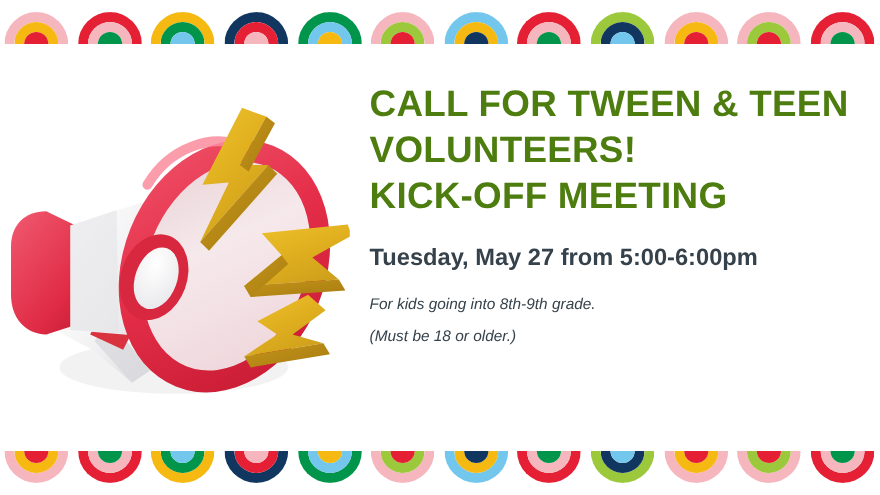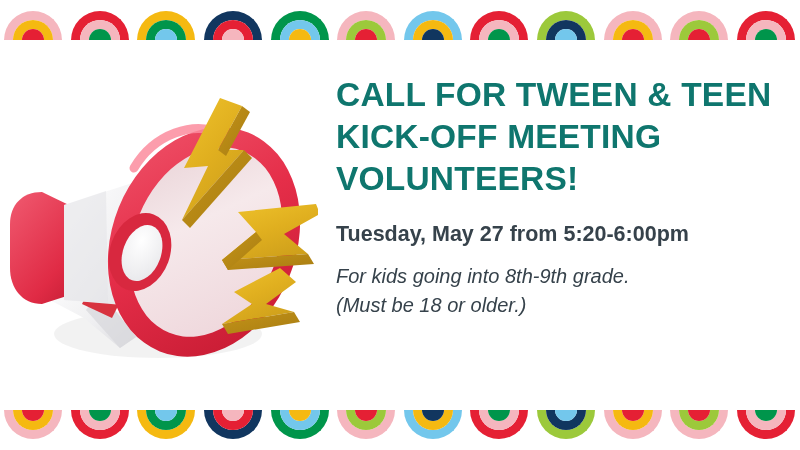--- a/index.html
+++ b/index.html
@@ -59,40 +59,40 @@
   }
   .megaphone svg { display:block; width:100%; height:100%; }
 
   
   .content {
     position:absolute;
     left:336px; top:74px;
     width:450px;
   }
   .headline {
-    color:#0f766e;
+    color:#4d7c0f;
     font-size:33.5px;
     line-height:42px;
     font-weight:bold;
     letter-spacing:0.2px;
     white-space:nowrap;
   }
   .headline .hl-line { display:block; }
   .when {
     margin-top:20px;
     color:#36424b;
     font-size:21.5px;
     font-weight:bold;
     line-height:28px;
     white-space:nowrap;
   }
   .note {
     margin-top:14px;
     color:#36424b;
-    font-size:20px;
+    font-size:14px;
     font-style:italic;
     line-height:29px;
     white-space:nowrap;
   }
   .note .n-line { display:block; }
 </style>
 </head>
 <body>
 
 <div class="poster">
@@ -237,25 +237,25 @@
       <g>
         <path d="M272 196 L226 220 L244 232 L214 252 L286 240 L258 232 L288 210 Z" fill="url(#boltGrad)"></path>
         <path d="M286 240 L214 252 L220 262 L292 250 Z" fill="url(#boltSide)"></path>
       </g>
     </svg>
   </div>
 
   <div class="content">
     <div class="headline">
       <span class="hl-line">CALL FOR TWEEN &amp; TEEN</span>
+      <span class="hl-line">VOLUNTEERS!</span>
       <span class="hl-line">KICK-OFF MEETING</span>
-      <span class="hl-line">VOLUNTEERS!</span>
     </div>
 
-    <div class="when">Tuesday, May 27 from 5:20-6:00pm</div>
+    <div class="when">Tuesday, May 27 from 5:00-6:00pm</div>
 
     <div class="note">
       <span class="n-line">For kids going into 8th-9th grade.</span>
       <span class="n-line">(Must be 18 or older.)</span>
     </div>
   </div>
 
   <div class="rainbow-strip bottom" id="strip-bottom">
       <div class="rb">
         <i class="b1" style="border-color: rgb(245, 182, 190);"></i>

